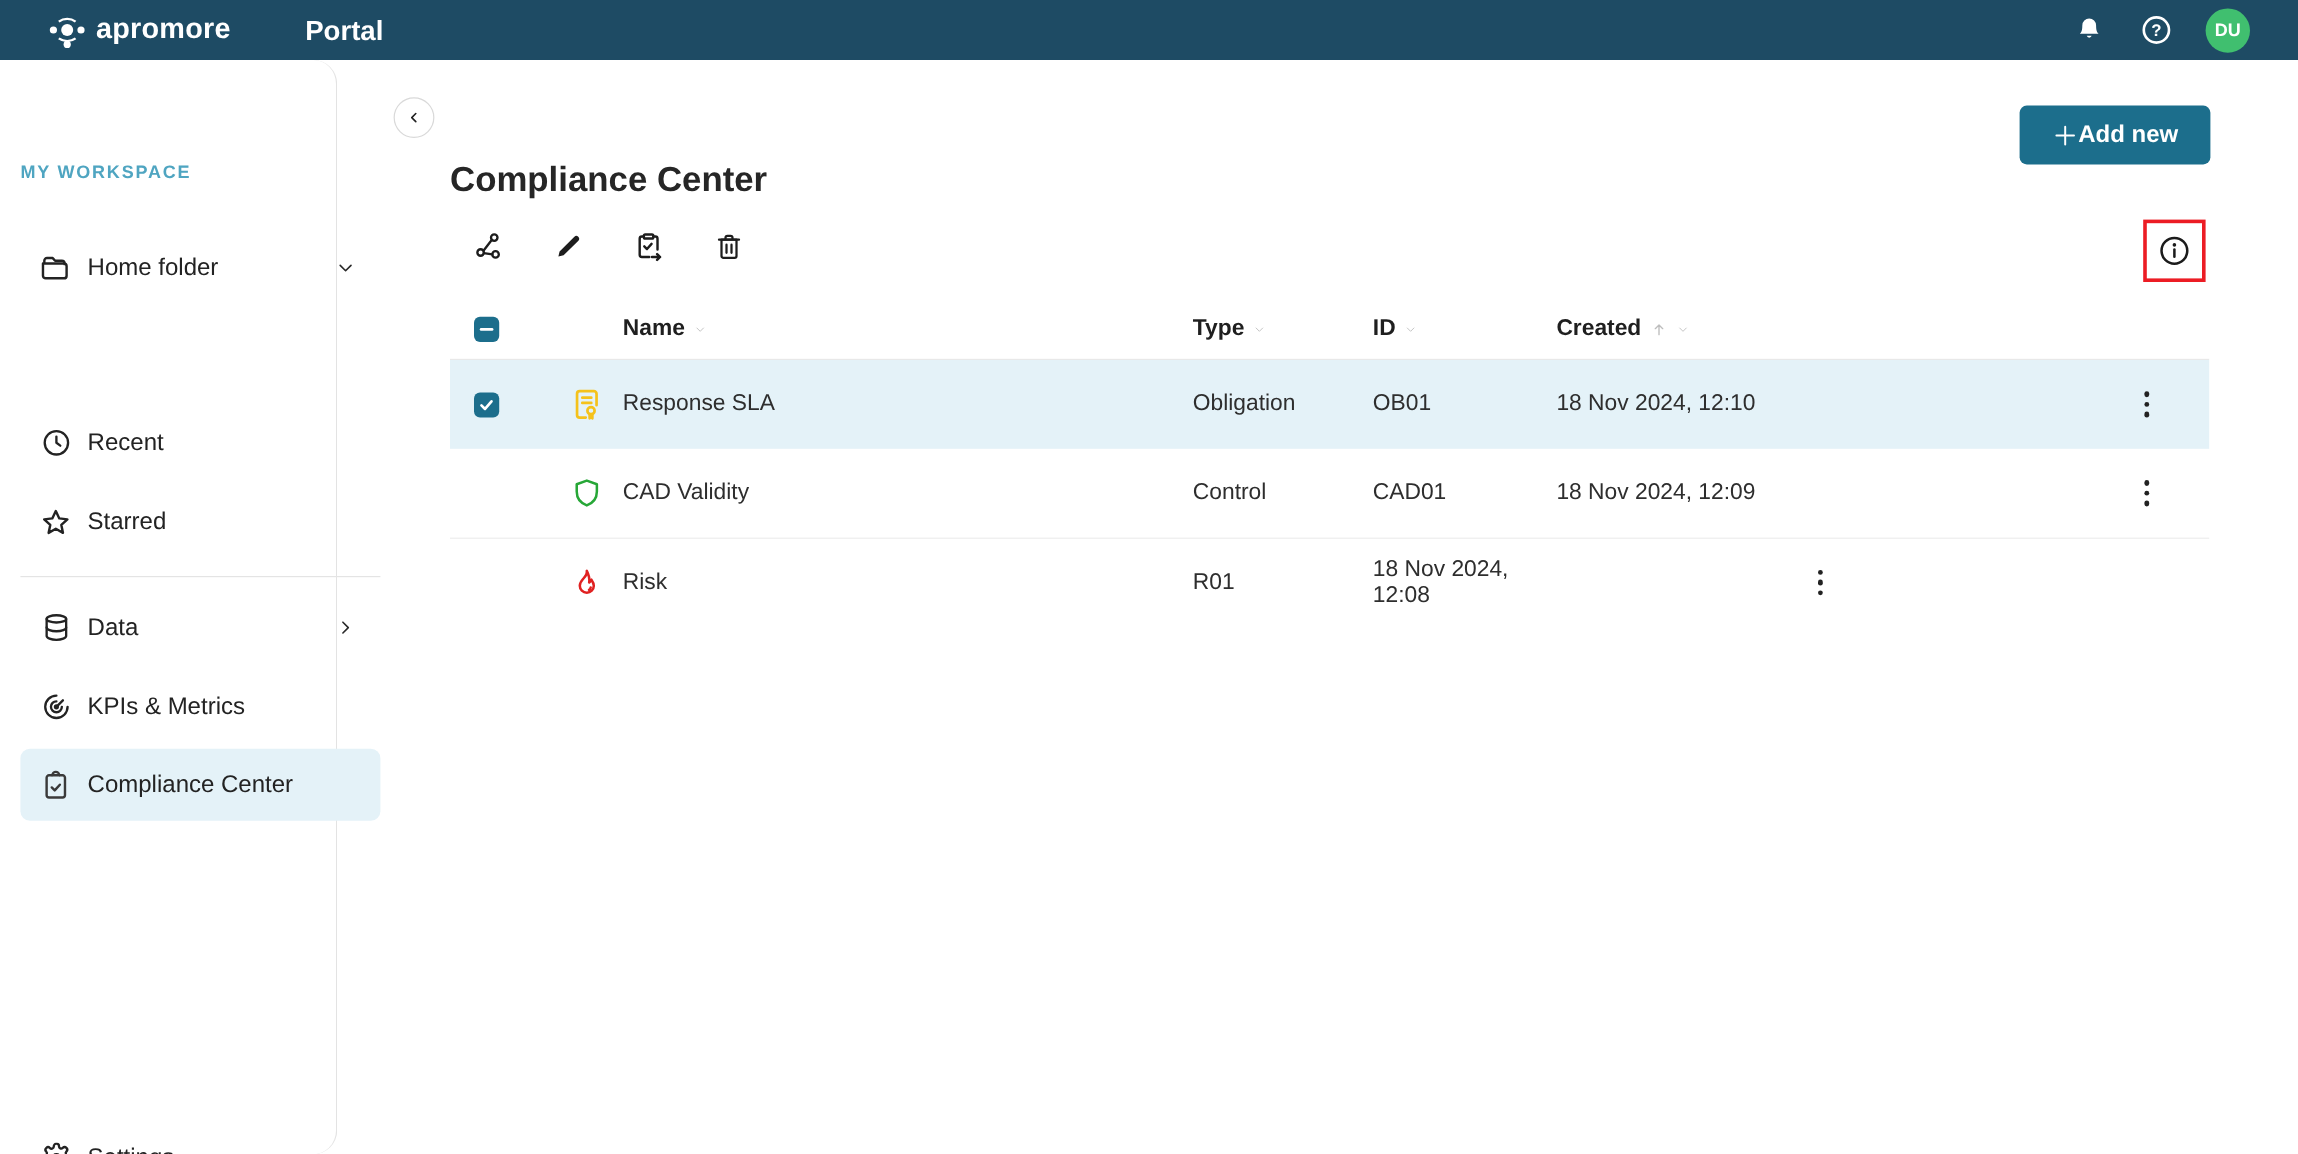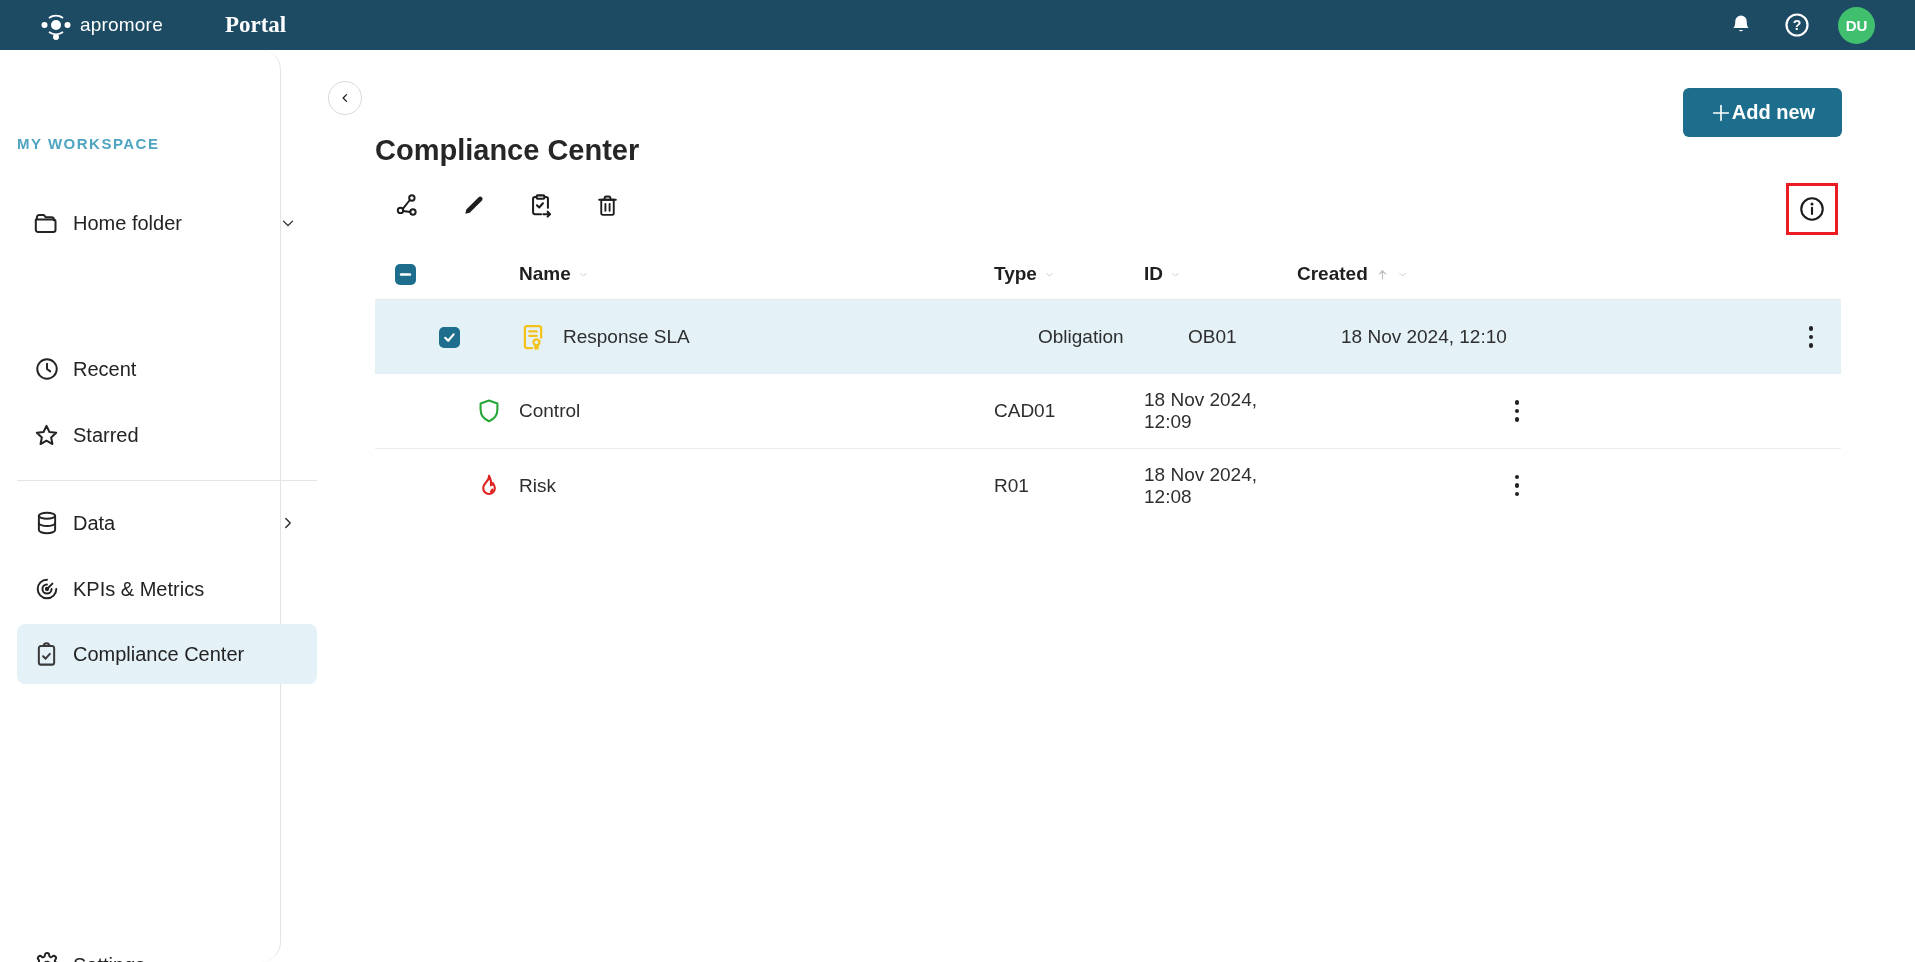--- a/index.html
+++ b/index.html
@@ -5,22 +5,22 @@
   * { margin:0; padding:0; box-sizing:border-box; }
   html,body { width:1915px; height:962px; overflow:hidden; background:#fff;
     font-family:"Liberation Sans", sans-serif; color:#2e2e2e; }
   svg { display:block; }
   .icon { stroke:currentColor; fill:none; stroke-width:1.8; stroke-linecap:round; stroke-linejoin:round; }
 
   
   .topbar { position:absolute; left:0; top:0; width:1915px; height:50px;
     background:var(--topbar); display:flex; align-items:center; }
   .brand-wrap { display:flex; align-items:center; margin-left:40px; }
-  .brand-text { color:#fff; font-size:19px; font-weight:400; letter-spacing:.2px; margin-left:8px; }
-  .product-text { color:#fff; font-size:23px; font-weight:700; margin-left:62px;font-family:Liberation Serif, serif; }
+  .brand-text { color:#fff; font-size:24px; font-weight:700; letter-spacing:.2px; margin-left:8px; }
+  .product-text { color:#fff; font-size:23px; font-weight:700; margin-left:62px; }
   .search-box { position:absolute; left:733px; top:6px; width:567px; height:38px;
     background:rgba(255,255,255,.14); border-radius:4px; }
   .search-box input { position:absolute; inset:0; background:transparent; border:none; outline:none;
     color:#fff; font-size:19px; padding:0 60px 0 42px; font-family:inherit; }
   .search-box input::placeholder { color:#bccbd6; }
   .search-glyph { position:absolute; right:20px; top:7px; color:#d7e1e8; }
   .top-actions { position:absolute; right:40px; top:0; height:50px; display:flex; align-items:center; gap:26px; }
   .top-icon-btn { background:none; border:none; color:#fff; cursor:pointer; width:30px; height:30px;
     display:flex; align-items:center; justify-content:center; }
   .avatar { width:37px; height:37px; border-radius:50%; background:var(--avatar); border:none; cursor:pointer;
@@ -62,21 +62,21 @@
 
   
   .file-table { position:absolute; left:29px; top:199px; width:1466px; }
   .t-row { display:grid; grid-template-columns:84px 60px 475px 150px 153px 440px 1fr; align-items:center; }
   .t-head { height:51px; border-bottom:1px solid #e8e8e8; }
   .t-head .h-cell { display:flex; align-items:center; gap:7px; font-size:19px; font-weight:700; color:#1f1f1f; }
   .sort-chev { color:#c3c3c3; }
   .sort-up { color:#bdbdbd; }
   .t-body-row { height:74px; cursor:pointer; }
   .t-body-row + .t-body-row { border-top:1px solid #ededed; }
-  .t-body-row.selected { background:var(--selected); border-top:none;padding-left:44px; }
+  .t-body-row.selected { background:var(--selected); border-top:none; }
   .t-body-row.selected + .t-body-row { border-top:none; }
   .cell { font-size:19px; color:#2e2e2e; }
   .chk-cell { padding-left:20px; }
   .checkbox { width:21px; height:21px; border-radius:5px; background:var(--accent); border:none; cursor:pointer;
     display:flex; align-items:center; justify-content:center; color:#fff; }
   .type-ic-cell { display:flex; justify-content:center; }
   .kebab-cell { display:flex; justify-content:center; }
   .kebab-btn { background:none; border:none; cursor:pointer; display:flex; flex-direction:column; gap:4px;
     padding:6px 10px; }
   .kebab-btn span { width:4.5px; height:4.5px; border-radius:50%; background:#222; }
@@ -353,20 +353,21 @@
 
     <div class="t-row t-body-row">
       <div class="chk-cell"></div>
       <div class="type-ic-cell">
         <span>
           <svg class="icon" width="28" height="28" viewBox="0 0 24 24" stroke-width="2.2" style="color:var(--c-control);">
             <path d="M12 3l7.2 2.6v5.2c0 4.9-2.9 8.3-7.2 9.9-4.3-1.6-7.2-5-7.2-9.9V5.6z"></path>
           </svg>
         </span>
       </div>
+      <div class="cell">CAD Validity</div>
       <div class="cell">Control</div>
       <div class="cell">CAD01</div>
       <div class="cell">18 Nov 2024, 12:09</div>
       <div class="kebab-cell">
         <button class="kebab-btn">
             <span></span>
             <span></span>
             <span></span>
           </button>
       </div>

